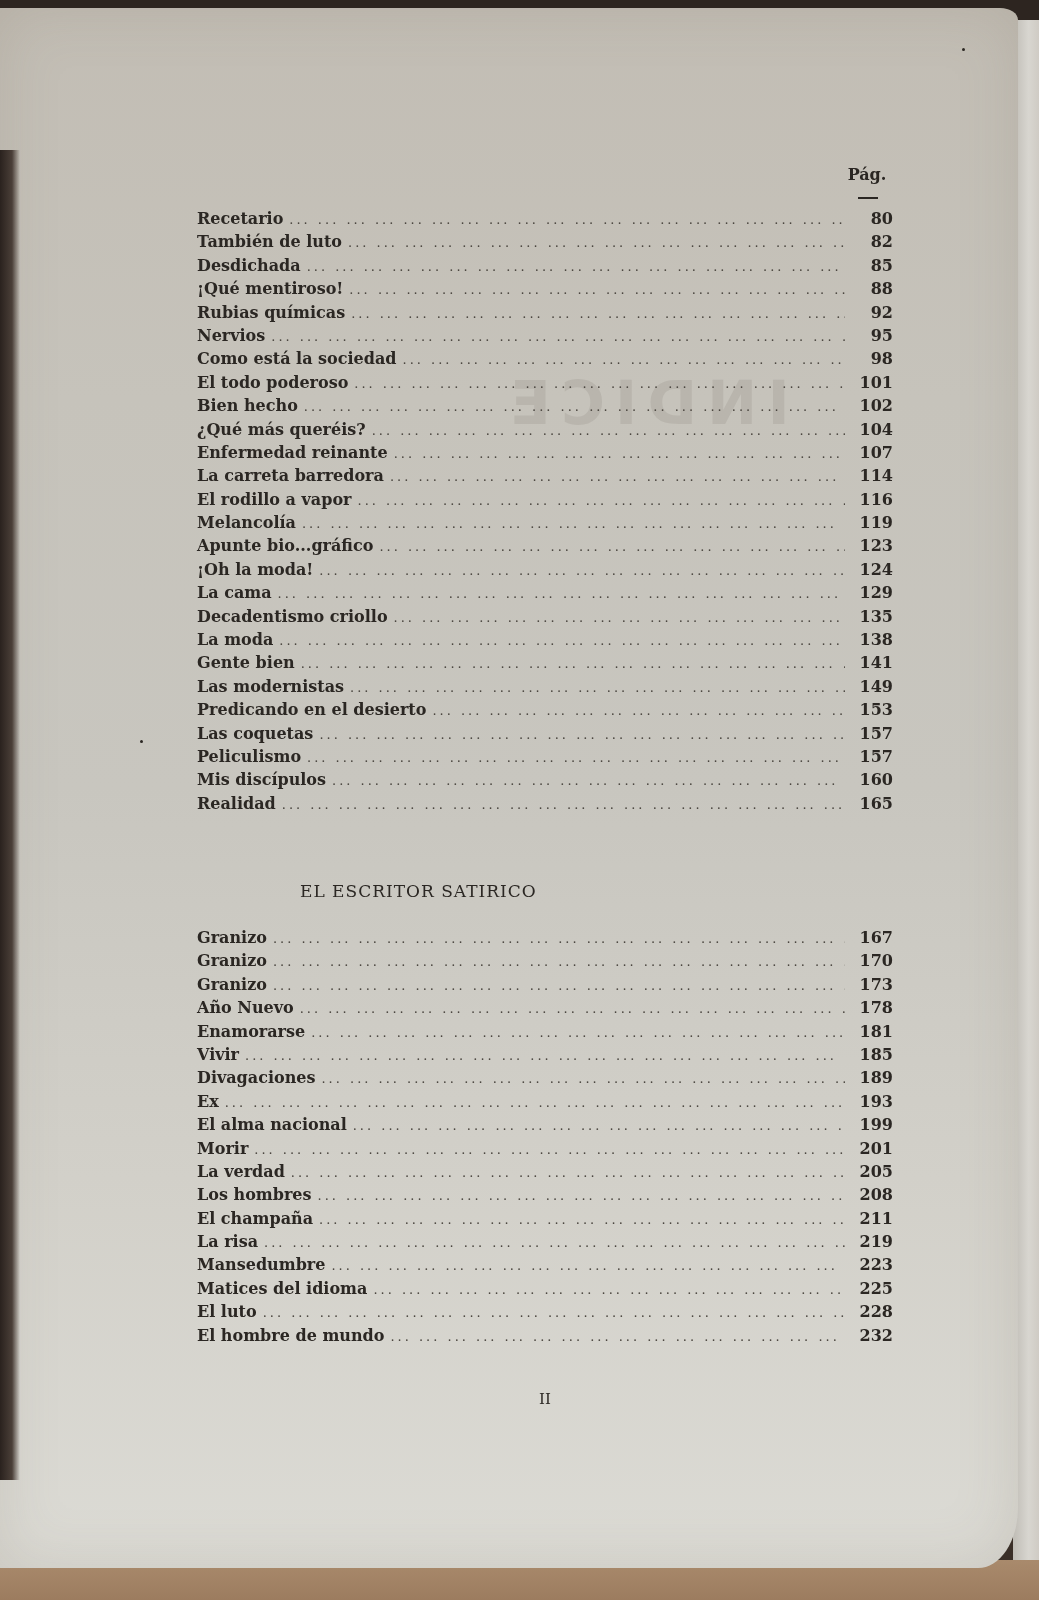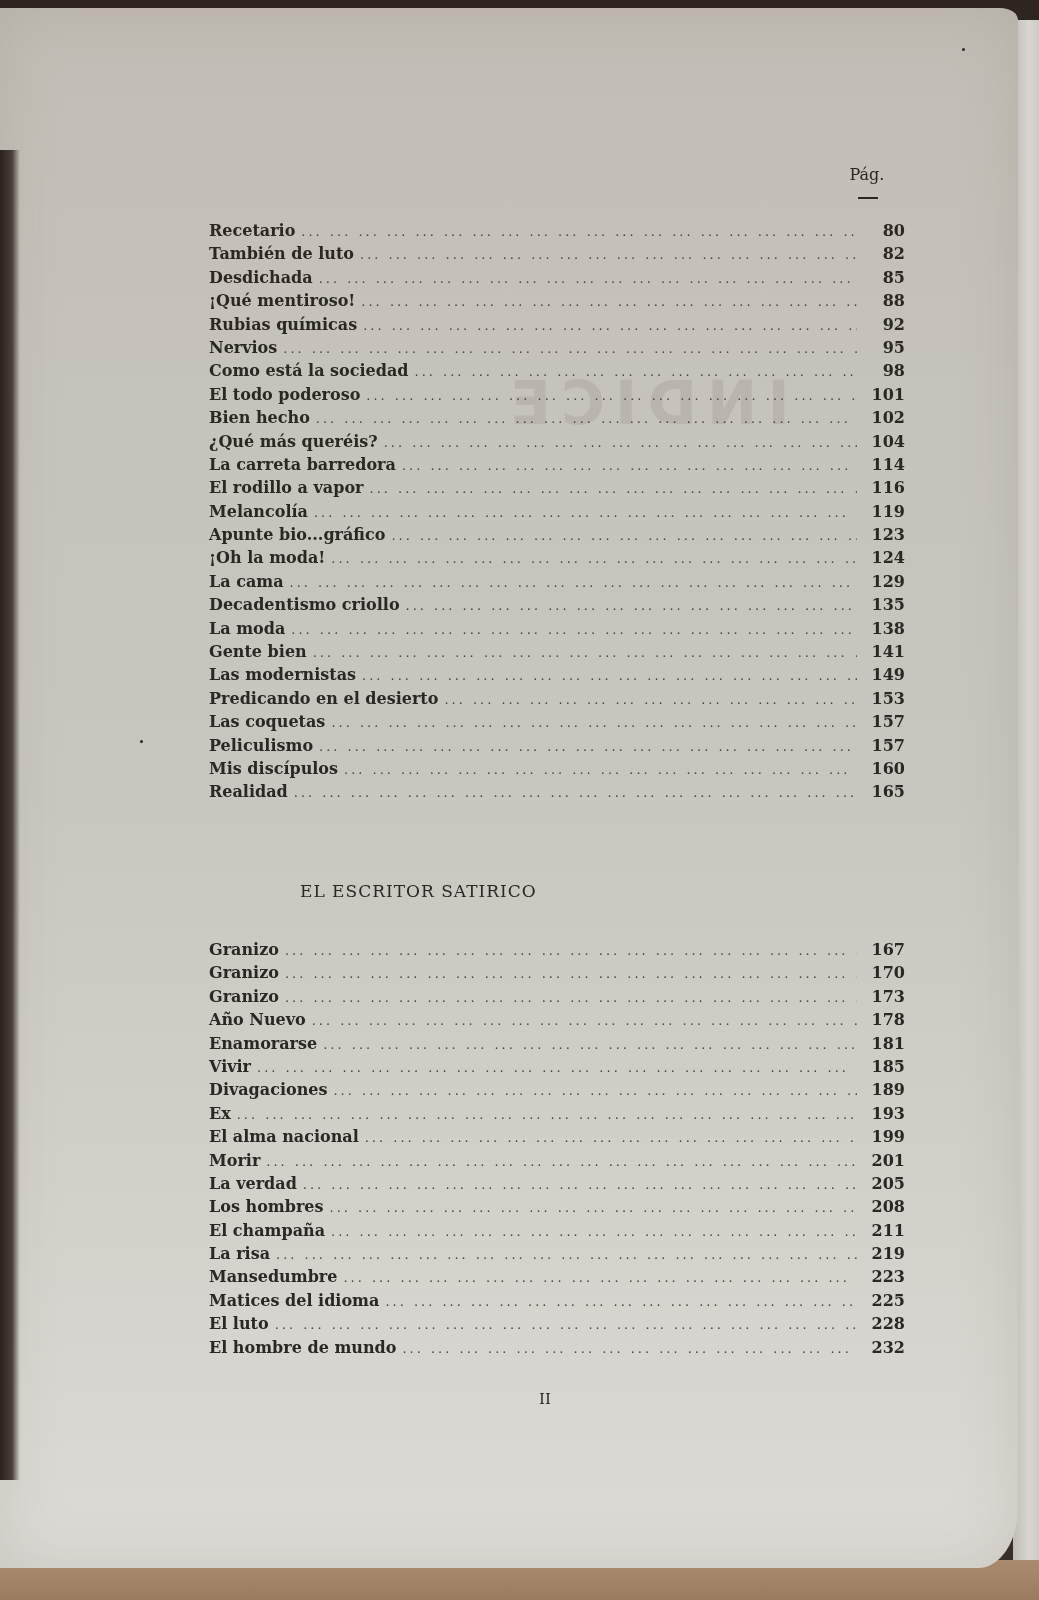--- a/index.html
+++ b/index.html
@@ -57,34 +57,34 @@
     color: rgba(90,85,78,0.12);
     transform: scaleX(-1);
     pointer-events: none;
   }
   .pag-header {
     position: absolute;
     left: 842px; top: 157px;
     width: 50px;
     text-align: center;
     font-size: 16px;
-    font-weight: normal;
+    font-weight: bold;
     color: #2a2622;
   }
   .pag-rule {
     position: absolute;
     left: 858px; top: 189px;
     width: 20px; height: 2px;
     background: #2a2622;
   }
   .toc {
     position: absolute;
     left: 197px;
     width: 696px;
-    margin: 12px; padding: 0;
+    margin: 0; padding: 0;
     list-style: none;
   }
   .toc-row {
     display: flex;
     align-items: baseline;
     height: 23.4px;
     font-size: 16px;
     font-weight: bold;
     color: #2b2723;
     white-space: nowrap;
@@ -194,20 +194,25 @@
         <span class="toc-title">Bien hecho</span>
         <span class="toc-leader"></span>
         <span class="toc-page">102</span>
       </li>
       <li class="toc-row">
         <span class="toc-title">¿Qué más queréis?</span>
         <span class="toc-leader"></span>
         <span class="toc-page">104</span>
       </li>
       <li class="toc-row">
+        <span class="toc-title">Enfermedad reinante</span>
+        <span class="toc-leader"></span>
+        <span class="toc-page">107</span>
+      </li>
+      <li class="toc-row">
         <span class="toc-title">La carreta barredora</span>
         <span class="toc-leader"></span>
         <span class="toc-page">114</span>
       </li>
       <li class="toc-row">
         <span class="toc-title">El rodillo a vapor</span>
         <span class="toc-leader"></span>
         <span class="toc-page">116</span>
       </li>
       <li class="toc-row">

